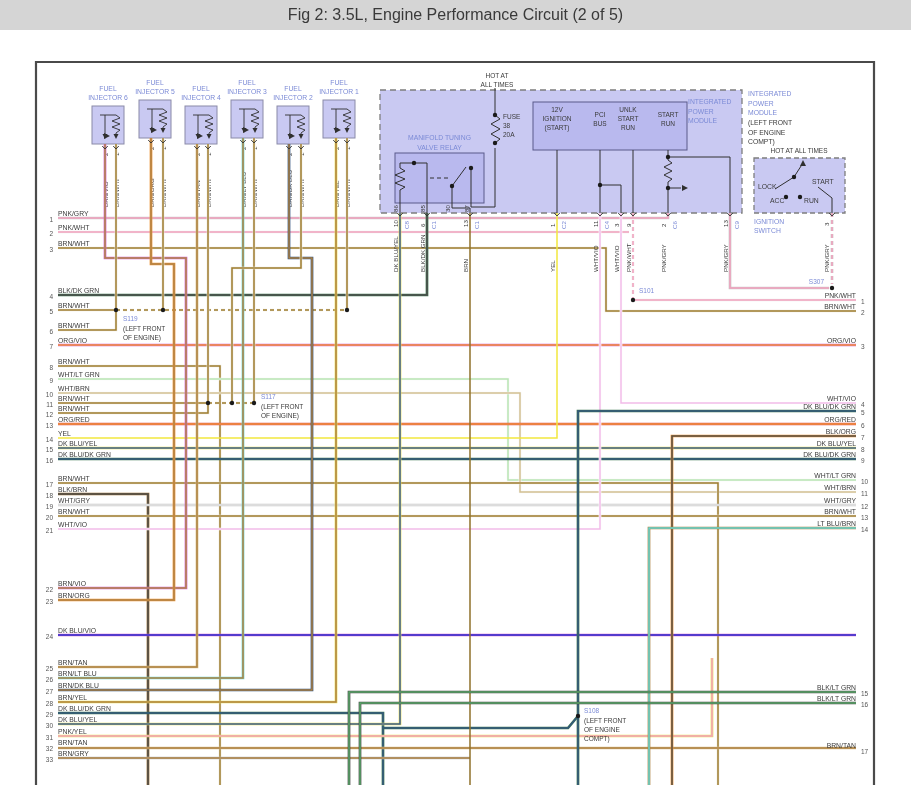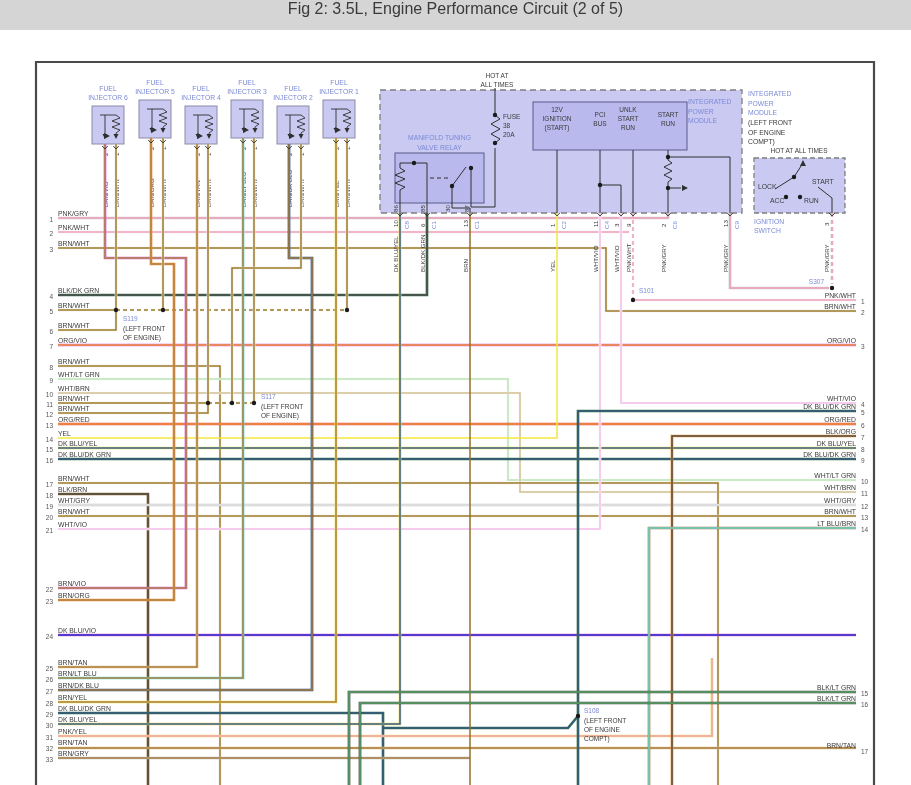--- a/index.html
+++ b/index.html
@@ -1,18 +1,18 @@
 <!DOCTYPE html>
 <html><head>
 <meta charset="utf-8">
 <style>
   html,body{margin:0;padding:0;width:911px;height:785px;overflow:hidden;background:#fff;
     font-family:"Liberation Sans",sans-serif;}
   .titlebar{position:absolute;left:0;top:0;width:911px;height:30px;background:#d5d5d5;
-    display:flex;justify-content:center;}
+    display:flex;align-items:center;justify-content:center;}
   .titlebar span{font-size:16px;color:#3a3a3a;}
   #diagram{position:absolute;left:0;top:0;}
 </style>
 </head>
 <body>
 
 <div class="titlebar">
   <span>Fig 2: 3.5L, Engine Performance Circuit (2 of 5)</span>
 </div>
 

